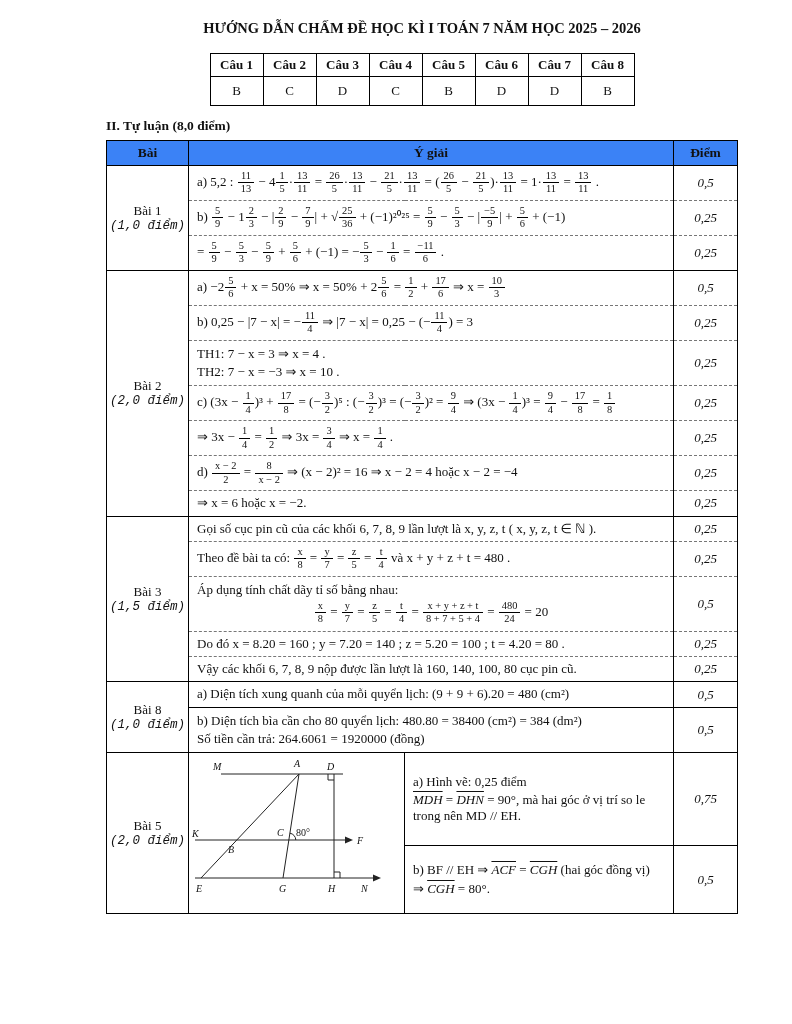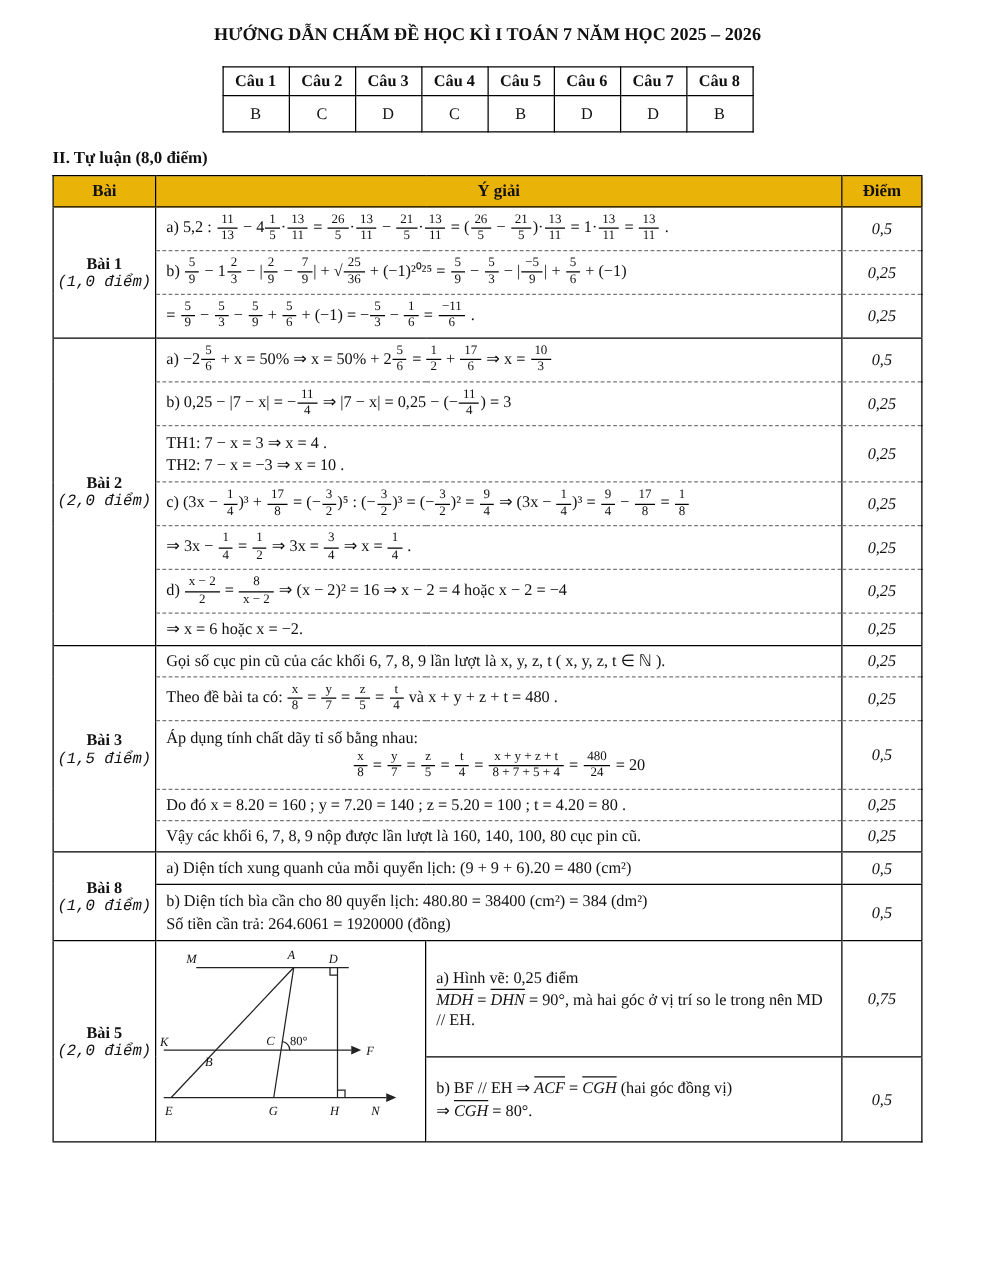--- a/index.html
+++ b/index.html
@@ -1,36 +1,36 @@
 <!DOCTYPE html>
 <html><head>
 <meta charset="utf-8">
 <style>
   *{margin:0;padding:0;box-sizing:border-box;}
   html,body{background:#fff;}
   body{width:792px;height:1024px;overflow:hidden;font-family:"Liberation Serif",serif;font-size:13px;color:#111;}
-  .page{padding:20px 54px 8px 42px;}
+  .page{padding:20px 54px 8px 106px;}
   .title{text-align:center;font-weight:bold;font-size:14.5px;margin-bottom:16px;}
   .sec-line{margin-bottom:2px;}
   .sec-head{font-weight:bold;font-size:13.5px;display:inline;}
   .sec-note{font-style:italic;margin-left:16px;}
   table{border-collapse:collapse;}
   .mc-table{margin:8px auto 12px;}
   .mc-table td{border:1px solid #000;text-align:center;width:53px;padding:3px 0;}
   .mc-head td{font-weight:bold;}
   .mc-ans td{padding:6px 0;}
   .main-table{width:100%;margin-top:6px;border:1.5px solid #000;table-layout:fixed;}
   .main-table th,.main-table td{border-left:1px solid #000;border-top:1px solid #000;vertical-align:middle;}
-  .main-table th{background:#eab308;font-weight:bold;font-size:13.5px;padding:4px 2px;text-align:center;}
+  .main-table th{background:#3b82f6;font-weight:bold;font-size:13.5px;padding:4px 2px;text-align:center;}
   td.yg{padding:4px 8px;line-height:1.25;}
   td.bai{text-align:center;}
   td.diem{text-align:center;font-style:italic;}
   td.sep{border-top:1px dashed #777;}
   td.fig{padding:3px 2px;text-align:center;}
-  .bai-name{font-weight:bold;}
+  .bai-name{font-weight:normal;}
   .bai-sub{font-style:italic;font-size:12.5px;font-family:Liberation Mono, monospace;}
   .center{text-align:center;}
   .yg div{padding:1px 0;}
   .frac{display:inline-flex;flex-direction:column;text-align:center;vertical-align:middle;margin:0 1px;font-size:0.8em;line-height:1.2;}
   .fnum{display:block;border-bottom:1px solid #000;padding:0 3px;}
   .fden{display:block;padding:0 3px;}
   .ov{font-style:italic;text-decoration:overline;}
   .flabel{font:italic 10px "Liberation Serif",serif;fill:#111;}
   .fdeg{font:10px "Liberation Serif",serif;fill:#111;}
 </style>

